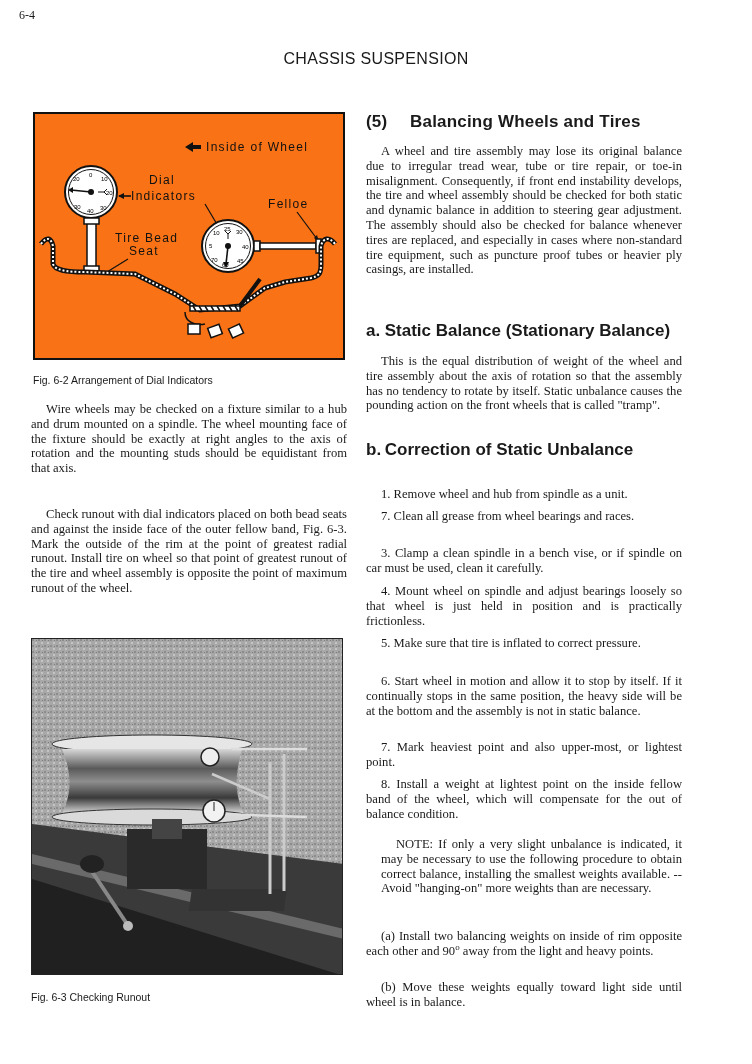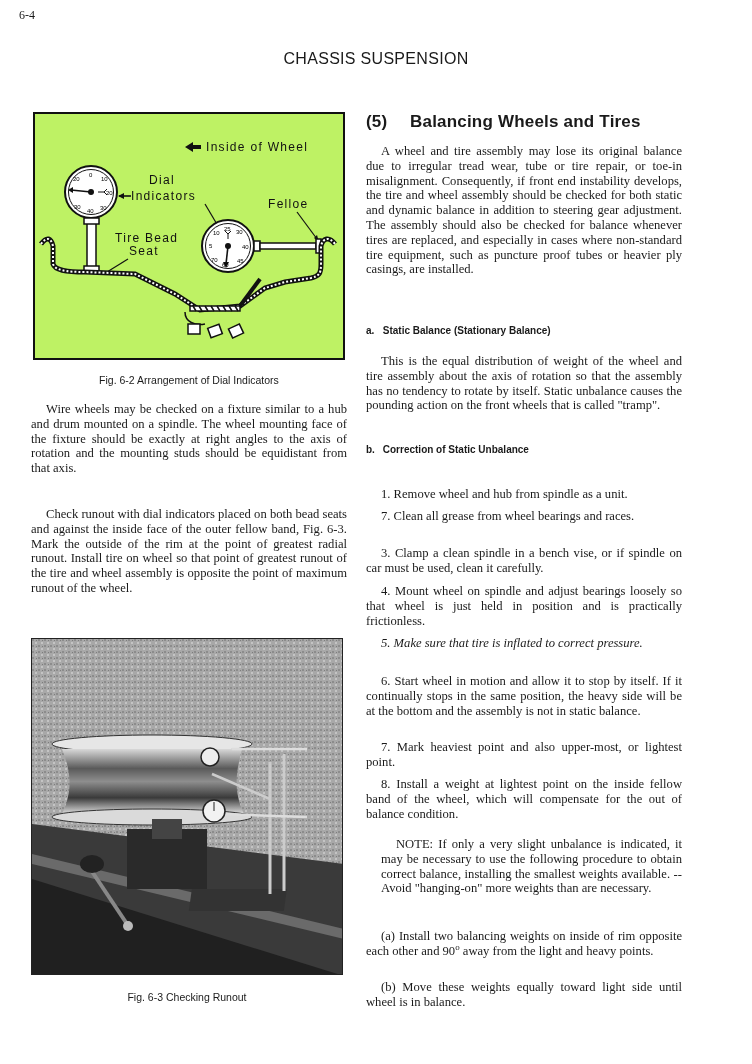--- a/index.html
+++ b/index.html
@@ -2,32 +2,32 @@
 <html><head>
 <meta charset="utf-8">
 <style>
   html, body { margin:0; padding:0; background:#ffffff; }
   body { width:752px; height:1064px; position:relative; overflow:hidden; color:#1a1a1a; }
   .abs { position:absolute; }
 
   .page-num { left:19px; top:8px; font-size:12px; font-family:"Liberation Serif",serif; }
   .running-head { left:0; width:752px; top:50px; text-align:center; font-size:16px; letter-spacing:0.3px; font-family:"Liberation Sans",sans-serif; }
 
-  .fig-box { left:33px; top:112px; width:312px; height:248px; border:2px solid #111; box-sizing:border-box; background:#bef264; }
+  .fig-box { left:33px; top:112px; width:312px; height:248px; border:2px solid #111; box-sizing:border-box; background:#f97316; }
   .fig-box svg { position:absolute; left:0; top:0; }
-  .fig-caption { font-family:"Liberation Sans",sans-serif; font-size:10.5px; text-align:center; }
+  .fig-caption { font-family:"Liberation Sans",sans-serif; font-size:10.5px; text-align:left; }
 
   .para { font-family:"Liberation Serif","DejaVu Serif",serif; font-size:12.6px; line-height:14.8px; text-align:justify; margin:0; }
   .para.indent { text-indent:15px; }
   .col-l { left:31px; width:316px; }
   .col-r { left:366px; width:316px; }
 
   .sec-title { font-family:"Liberation Sans",sans-serif; font-weight:bold; font-size:17px; left:366px; top:112px; letter-spacing:0.2px; }
   .sec-title .num { display:inline-block; width:44px; }
-  .sub-head { font-family:"Liberation Sans",sans-serif; font-weight:bold; font-size:10px; line-height:15px; }
+  .sub-head { font-family:"Liberation Sans",sans-serif; font-weight:bold; font-size:17px; line-height:15px; }
   .sub-head .lbl { display:inline-block; width:14px; }
   .sub-head .line2 { display:block; padding-left:17px; }
 
   .photo { left:31px; top:638px; width:312px; height:337px; border:1.5px solid #222; box-sizing:border-box; overflow:hidden;
            background:#9a9a9a; }
   .note { left:381px; width:301px; }
   sup.deg { font-size:9px; vertical-align:super; line-height:0; }
 </style>
 </head>
 <body>
@@ -179,21 +179,21 @@
 <p class="abs para indent col-r" style="top:354px;">This is the equal distribution of weight of the wheel and tire assembly about the axis of rotation so that the assembly has no tendency to rotate by itself. Static unbalance causes the pounding action on the front wheels that is called "tramp".</p>
 
 <div class="abs sub-head col-r" style="top:442px;">
   <span class="lbl">b.</span> <span>Correction of Static Unbalance</span>
 </div>
 
 <p class="abs para indent col-r" style="top:487px;">1. Remove wheel and hub from spindle as a unit.</p>
 <p class="abs para indent col-r" style="top:509px;">7. Clean all grease from wheel bearings and races.</p>
 <p class="abs para indent col-r" style="top:546px;">3. Clamp a clean spindle in a bench vise, or if spindle on car must be used, clean it carefully.</p>
 <p class="abs para indent col-r" style="top:584px;">4. Mount wheel on spindle and adjust bearings loosely so that wheel is just held in position and is practically frictionless.</p>
-<p class="abs para indent col-r" style="top:636px;font-style:italic;">5. Make sure that tire is inflated to correct pressure.</p>
+<p class="abs para indent col-r" style="top:636px;">5. Make sure that tire is inflated to correct pressure.</p>
 <p class="abs para indent col-r" style="top:674px;">6. Start wheel in motion and allow it to stop by itself. If it continually stops in the same position, the heavy side will be at the bottom and the assembly is not in static balance.</p>
 <p class="abs para indent col-r" style="top:740px;">7. Mark heaviest point and also upper-most, or lightest point.</p>
 <p class="abs para indent col-r" style="top:777px;">8. Install a weight at lightest point on the inside fellow band of the wheel, which will compensate for the out of balance condition.</p>
 
 <p class="abs para indent note" style="top:837px;">NOTE: If only a very slight unbalance is indicated, it may be necessary to use the following procedure to obtain correct balance, installing the smallest weights available. -- Avoid "hanging-on" more weights than are necessary.</p>
 
 <p class="abs para indent col-r" style="top:929px;font-family:Liberation Serif, serif;"><span>(a) Install two balancing weights on inside of rim opposite each other and 90</span><sup class="deg">o</sup><span> away from the light and heavy points.</span></p>
 
 <p class="abs para indent col-r" style="top:980px;">(b) Move these weights equally toward light side until wheel is in balance.</p>
 

